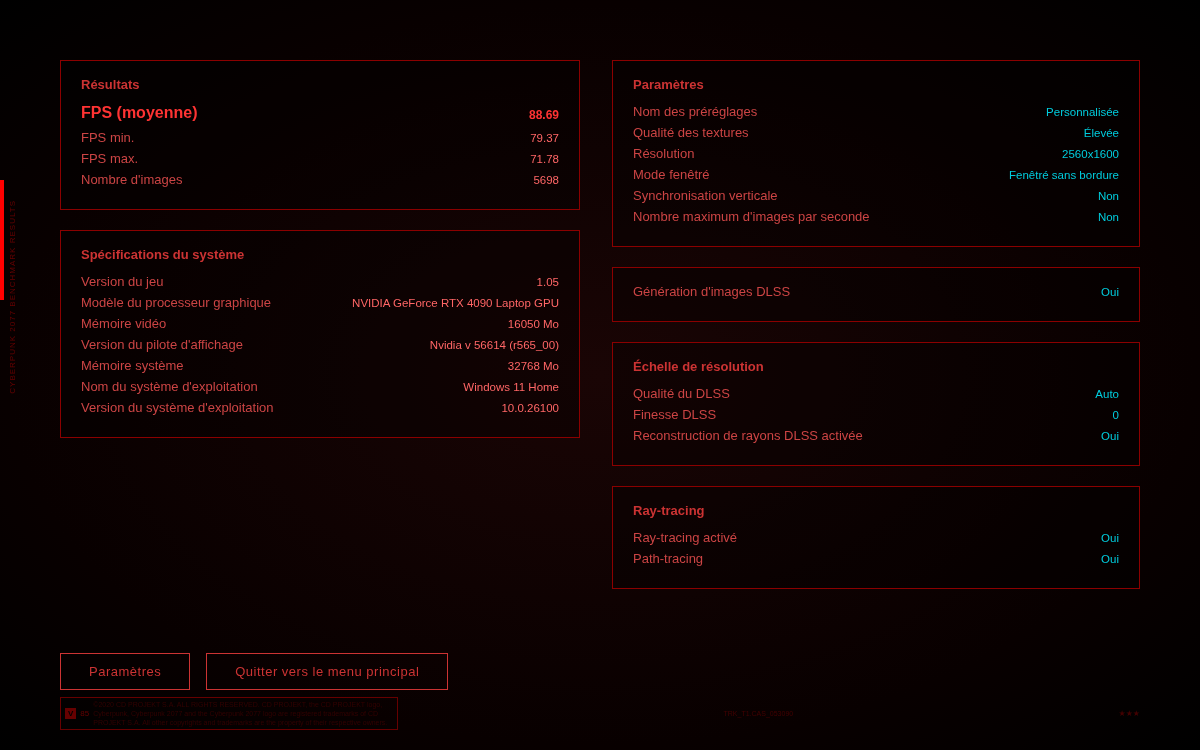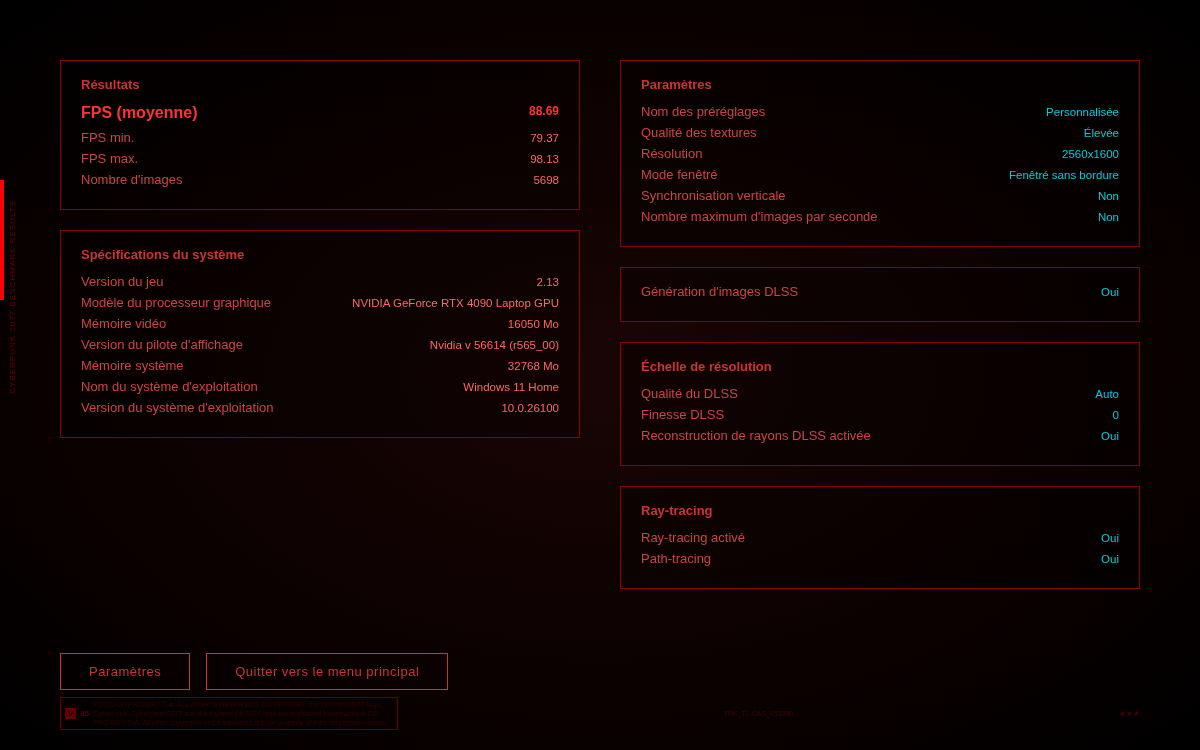--- a/index.html
+++ b/index.html
@@ -24,21 +24,21 @@
     .content-wrapper {
       position: relative;
       z-index: 1;
       width: 100%;
       height: 100%;
       padding: 60px 60px 40px 60px;
     }
 
     .columns {
       display: flex;
-      gap: 40px;
+      gap: 32px;
       width: 100%;
     }
 
     .left-col {
       flex: 0 0 520px;
     }
 
     .right-col {
       flex: 1;
     }
@@ -77,21 +77,21 @@
     }
 
     .data-value.cyan {
       color: #00ccdd;
       padding-left: 28px;
     }
 
     .fps-main-row {
       display: flex;
       justify-content: space-between;
-      align-items: flex-start;
+      align-items: flex-end;
       margin-bottom: 8px;
     }
 
     .fps-label {
       color: #ff3333;
       font-size: 16px;
       font-weight: bold;
     }
 
     .fps-value {
@@ -204,34 +204,34 @@
           <span class="fps-label">FPS (moyenne)</span>
           <span class="fps-value">88.69</span>
         </div>
 
         <div class="data-row">
           <span class="data-label">FPS min.</span>
           <span class="data-value">79.37</span>
         </div>
         <div class="data-row">
           <span class="data-label">FPS max.</span>
-          <span class="data-value">98.13</span>
+          <span class="data-value">71.78</span>
         </div>
         <div class="data-row">
           <span class="data-label">Nombre d'images</span>
           <span class="data-value">5698</span>
         </div>
       </div>
 
       <div class="section-box">
         <div class="section-title">Spécifications du système</div>
 
         <div class="data-row">
           <span class="data-label">Version du jeu</span>
-          <span class="data-value">2.13</span>
+          <span class="data-value">1.05</span>
         </div>
         <div class="data-row">
           <span class="data-label">Modèle du processeur graphique</span>
           <span class="data-value">NVIDIA GeForce RTX 4090 Laptop GPU</span>
         </div>
         <div class="data-row">
           <span class="data-label">Mémoire vidéo</span>
           <span class="data-value">16050 Mo</span>
         </div>
         <div class="data-row">

